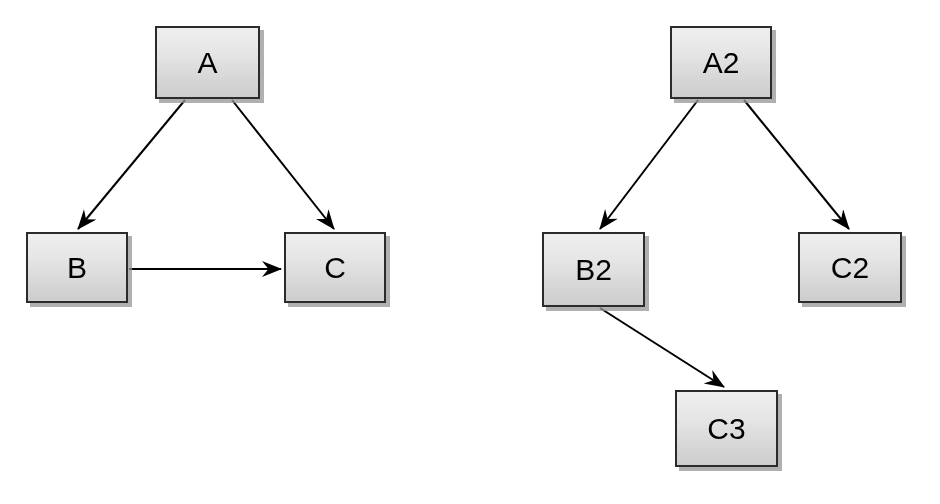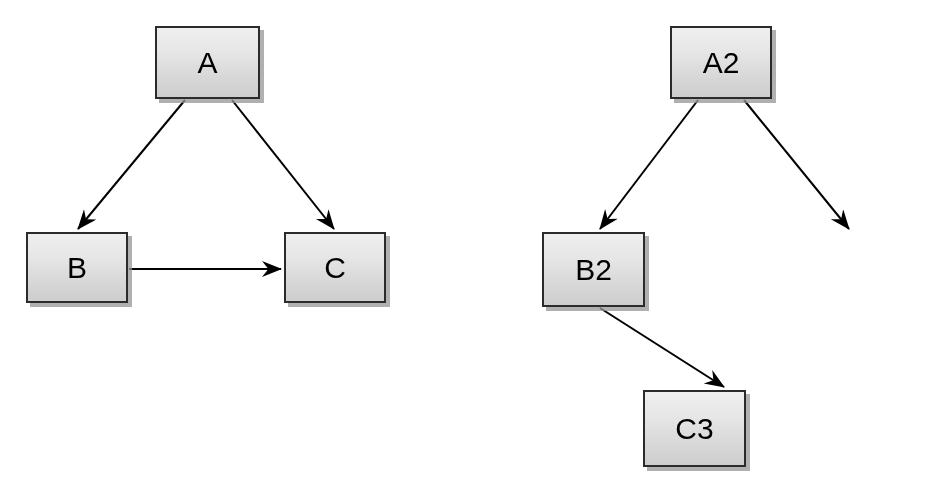--- a/index.html
+++ b/index.html
@@ -75,17 +75,20 @@
   </div>
   <div class="node" style="left: 284px; top: 232px; width: 102px; height: 71px;">
     <span class="node-label">C</span>
   </div>
   <div class="node" style="left: 670px; top: 26px; width: 102px; height: 73px; text-align: center;">
     <span class="node-label">A2</span>
   </div>
   <div class="node" style="left: 542px; top: 232px; width: 103px; height: 75px; justify-content: center;">
     <span class="node-label">B2</span>
   </div>
-  <div class="node" style="left: 643px; top: 390px; width: 103px; height: 77px;">
+  <div class="node" style="left: 798px; top: 232px; width: 104px; height: 71px;">
+    <span class="node-label">C2</span>
+  </div>
+  <div class="node" style="left: 675px; top: 390px; width: 103px; height: 77px;">
     <span class="node-label">C3</span>
   </div>
 
 </div>
 
 </body></html>

